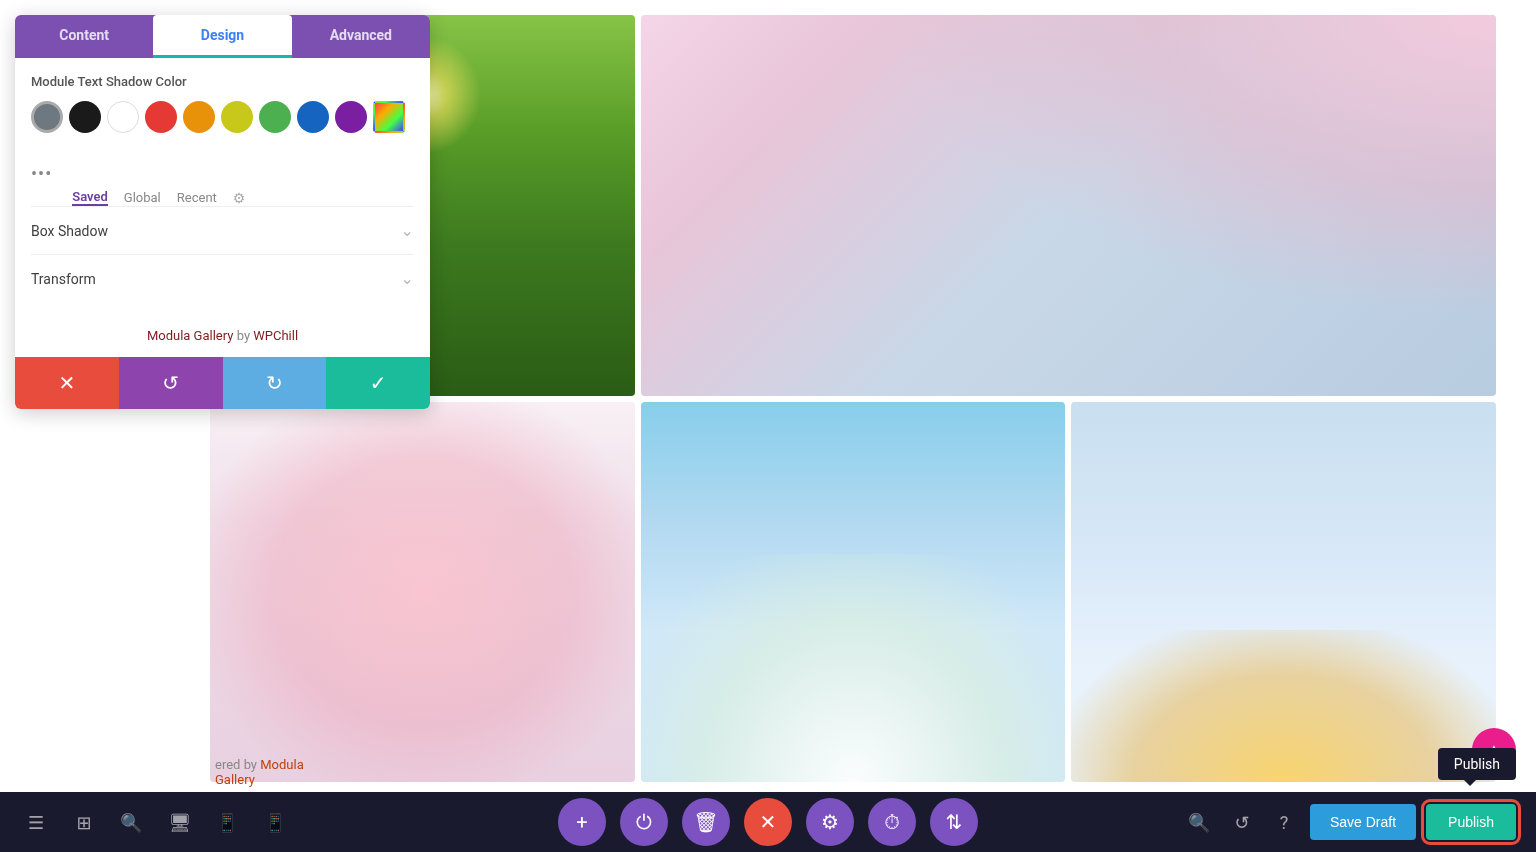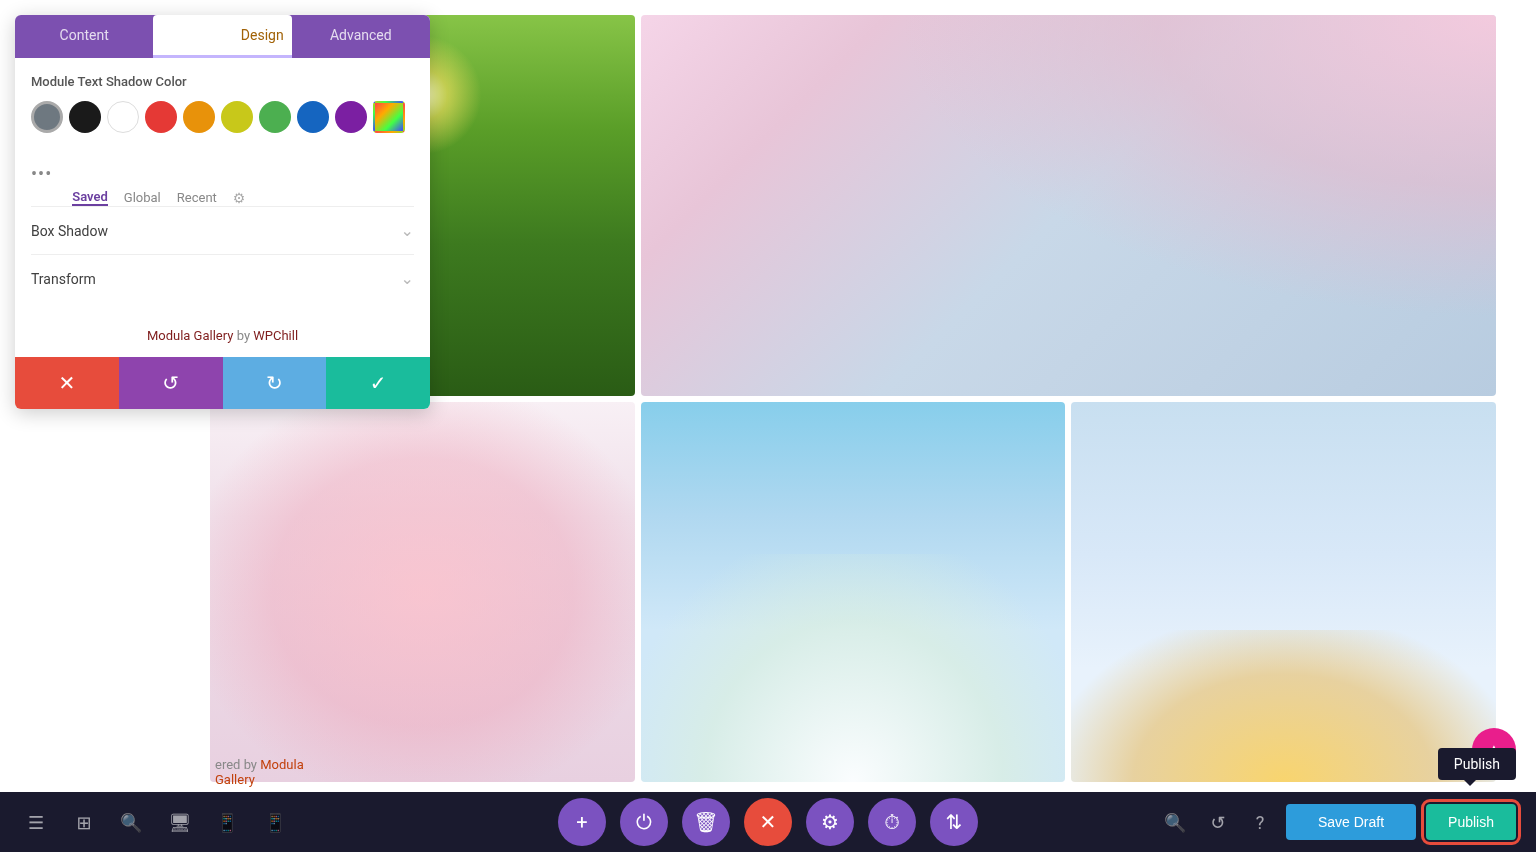--- a/index.html
+++ b/index.html
@@ -161,38 +161,38 @@
       display: flex;
       align-items: center;
       justify-content: center;
       width: 28px; height: 28px;
     }
 
     
     .panel-tabs {
       display: flex;
       background: #7c50b0;
+      font-weight: bold;
     }
 
     .panel-tab {
       flex: 1;
       padding: 12px 8px;
       text-align: center;
       color: rgba(255,255,255,0.8);
       font-size: 14px;
       cursor: pointer;
       border-bottom: 3px solid transparent;
     }
 
     .panel-tab.active {
       background: #fff;
-      color: #a16207;
-      border-bottom: 3px solid #c4b5fd;
+      color: #3b82f6;
+      border-bottom: 3px solid #14b8a6;
       border-radius: 4px 4px 0 0;
-      text-align: right;
     }
 
     
     .panel-content {
       padding: 16px;
       background: #fff;
     }
 
     .section-label {
       font-size: 13px;
@@ -399,21 +399,21 @@
       font-size: 18px;
       cursor: pointer;
       width: 32px; height: 32px;
       display: flex; align-items: center; justify-content: center;
     }
 
     .save-draft-btn {
       background: #2d9cdb;
       color: #fff;
       border: none;
-      padding: 10px 32px;
+      padding: 10px 20px;
       border-radius: 4px;
       font-size: 14px;
       cursor: pointer;
       font-weight: 500;
     }
 
     .publish-btn {
       background: #1abc9c;
       color: #fff;
       border: none;

